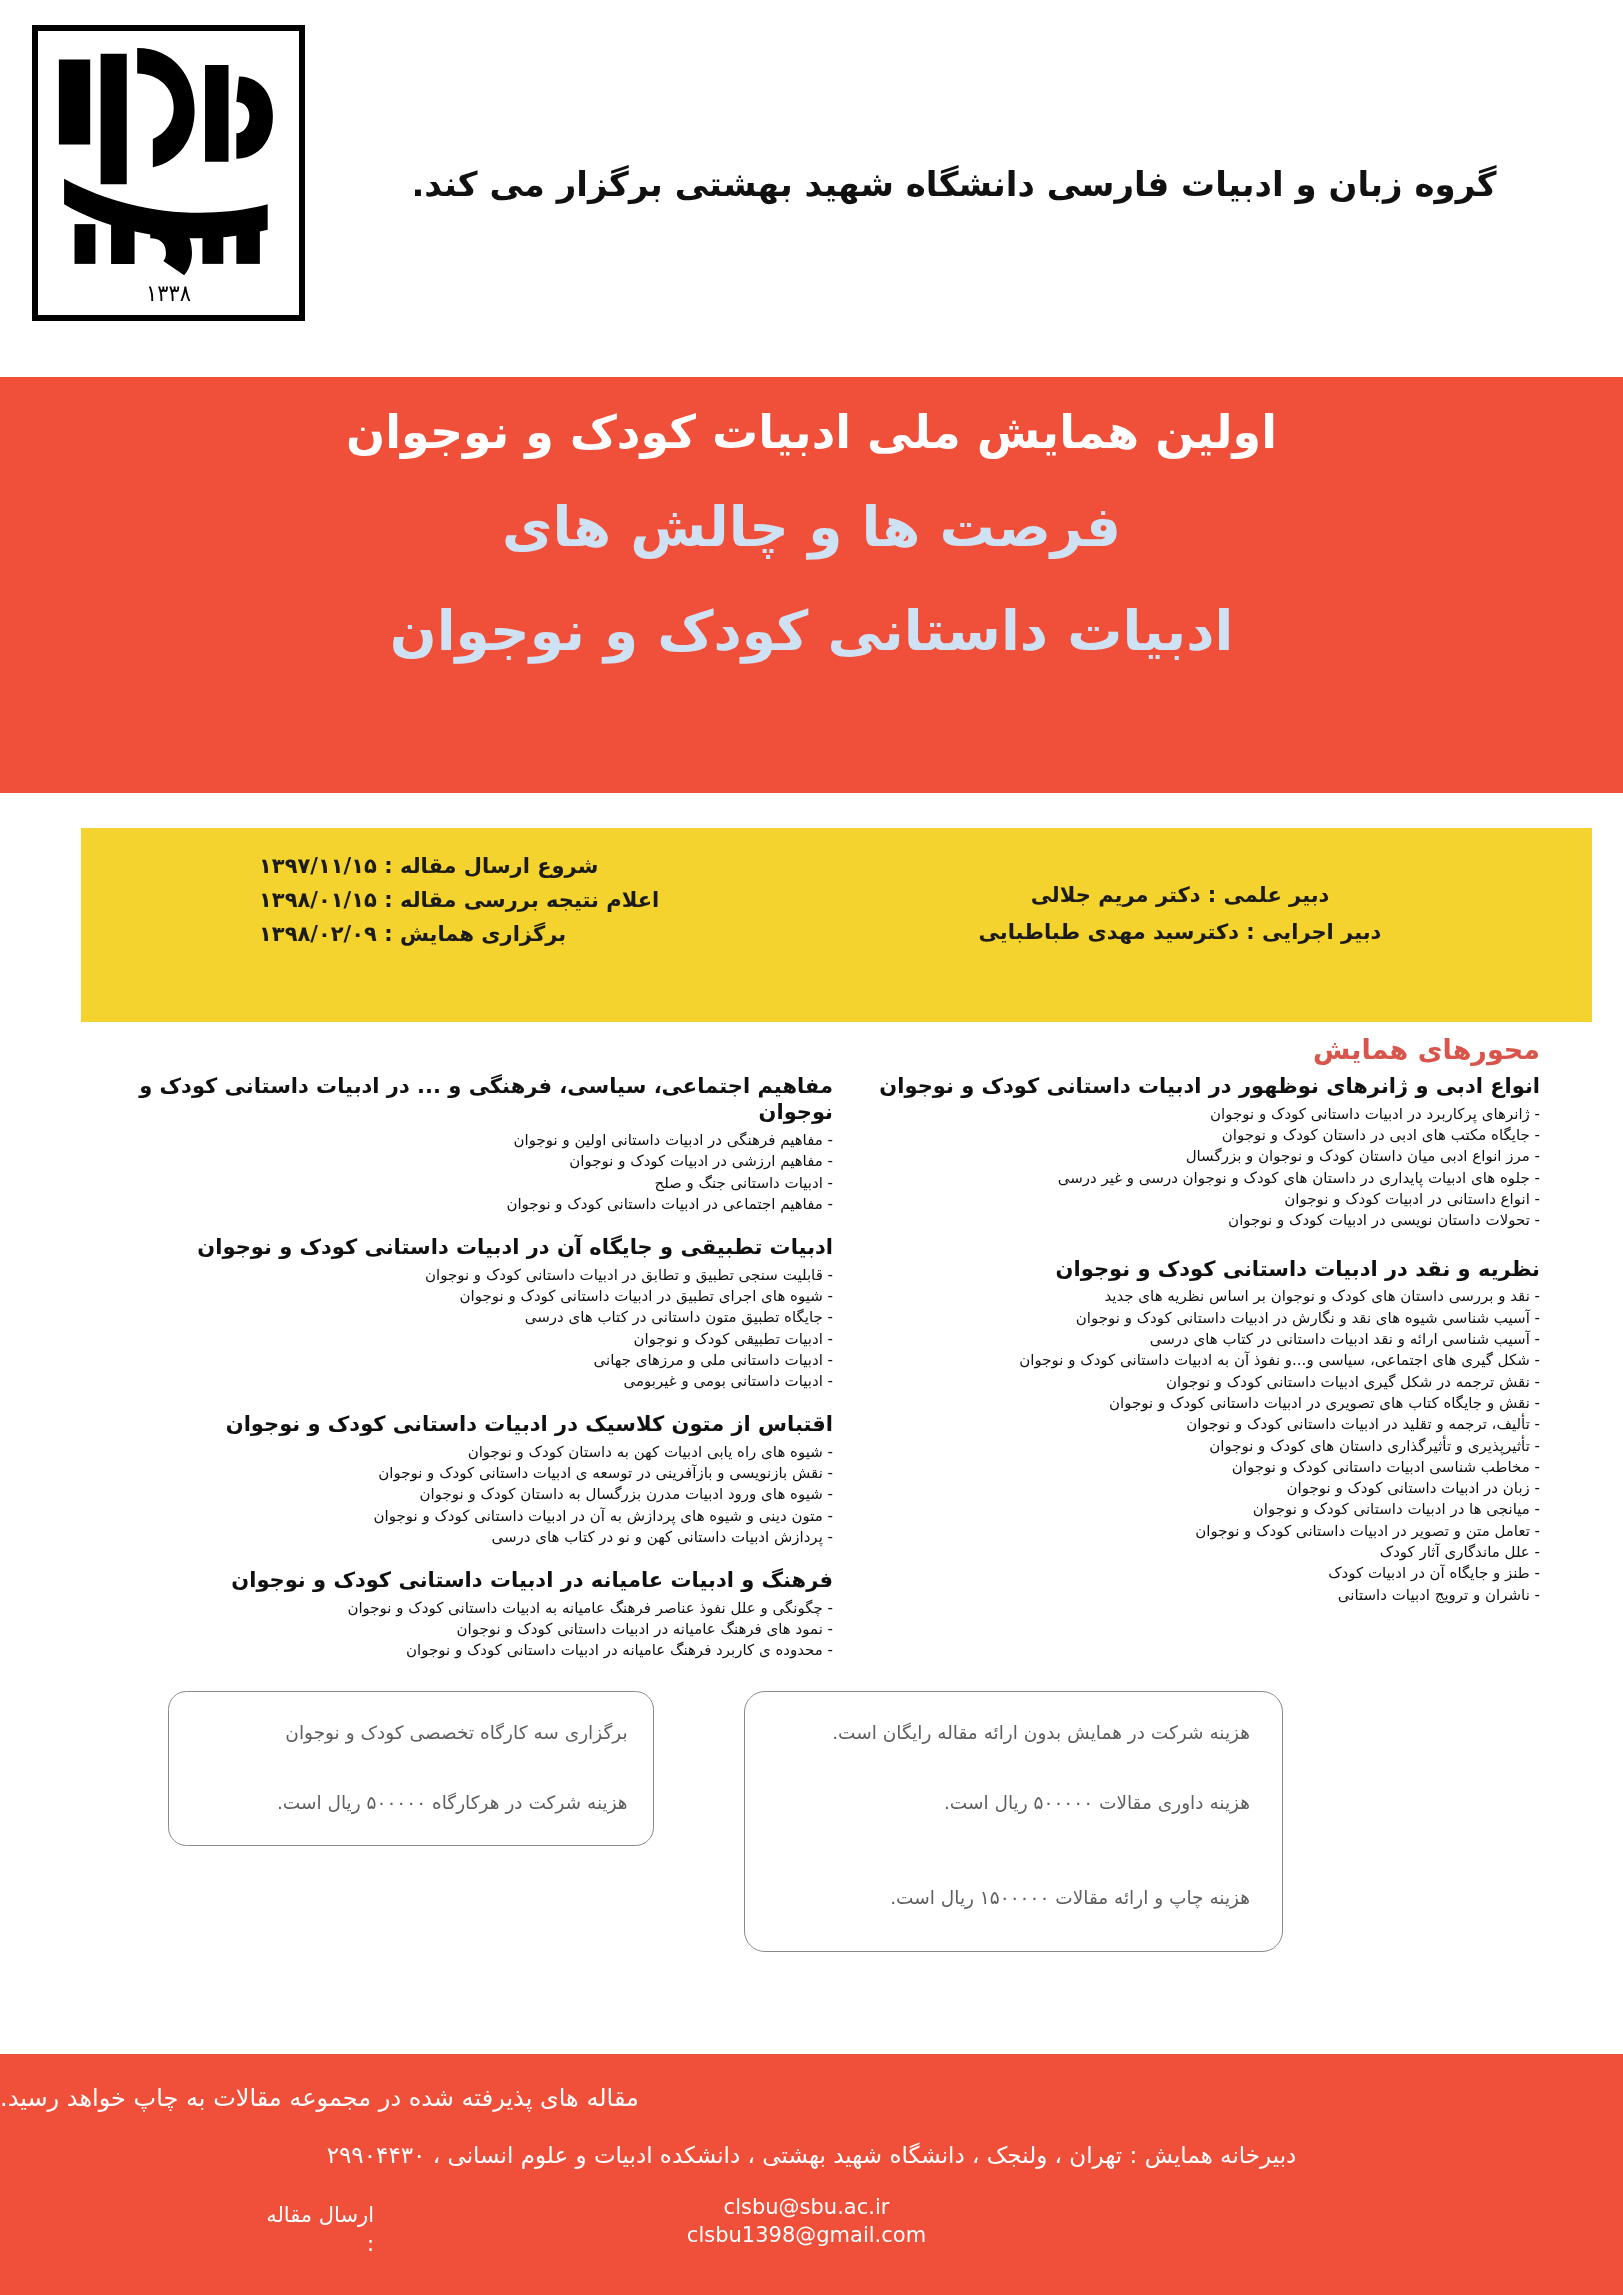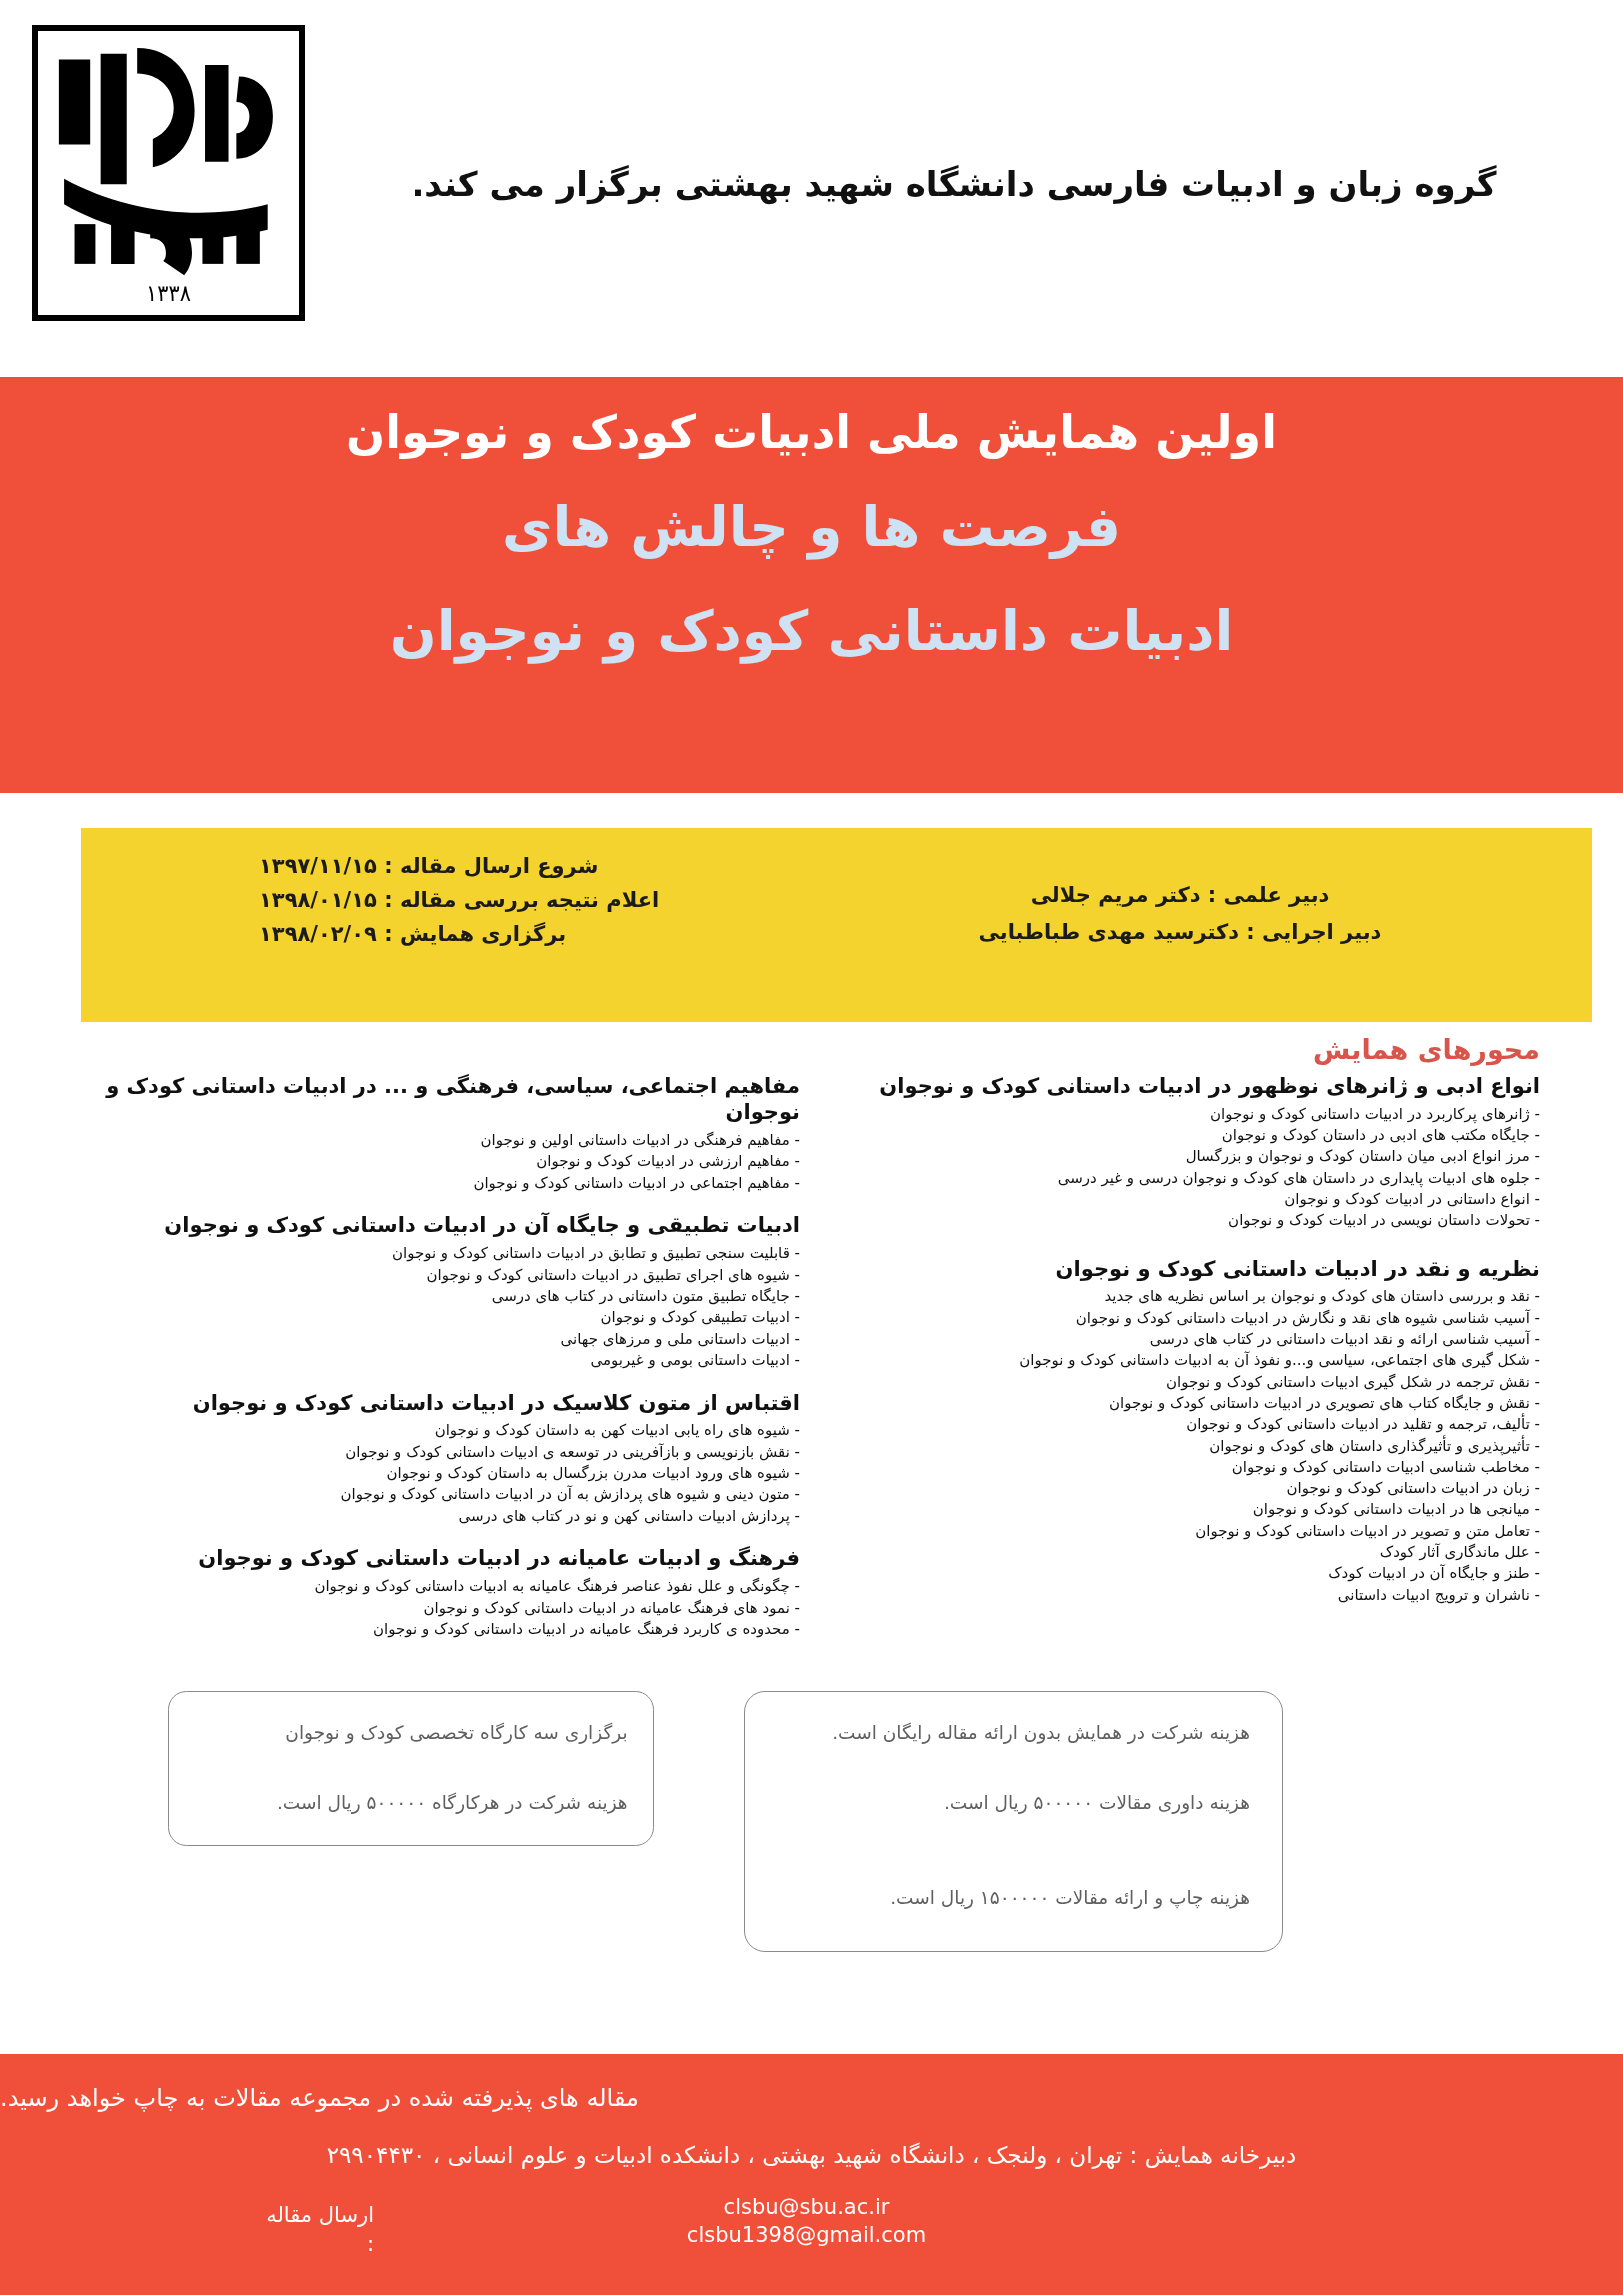--- a/index.html
+++ b/index.html
@@ -69,21 +69,21 @@
   
   .axes-title{
     position:absolute;top:1034px;right:83px;width:648px;
     text-align:right;direction:rtl;
     font-size:27px;font-weight:bold;color:#d9544a;
   }
   .col{
     position:absolute;direction:rtl;text-align:right;
   }
   .col-right{top:1073px;right:83px;width:703px;}
-  .col-left{top:1073px;right:823px;width:722px;}
+  .col-left{top:1073px;right:790px;width:722px;}
   .grp{margin-bottom:12px;}
   .grp h3{
     margin:0 0 4.6px 0;
     font-size:21px;font-weight:bold;color:#111;
     text-align:right;line-height:1.25;
   }
   .grp ul{margin:0;padding:0;list-style:none;}
   .grp li{
     font-size:15px;line-height:1.42;color:#111;
     text-align:right;padding-right:0;white-space:nowrap;
@@ -215,20 +215,21 @@
       </ul>
     </div>
   </div>
 
   <div class="col col-left">
     <div class="grp">
       <h3>مفاهیم اجتماعی، سیاسی، فرهنگی و ... در ادبیات داستانی کودک و نوجوان</h3>
       <ul>
         <li>- مفاهیم فرهنگی در ادبیات داستانی اولین و نوجوان</li>
         <li>- مفاهیم ارزشی در ادبیات کودک و نوجوان</li>
+        <li>- ادبیات داستانی جنگ و صلح</li>
         <li>- مفاهیم اجتماعی در ادبیات داستانی کودک و نوجوان</li>
       </ul>
     </div>
     <div class="grp" style="margin-top:18.5px;">
       <h3>ادبیات تطبیقی و جایگاه آن در ادبیات داستانی کودک و نوجوان</h3>
       <ul>
         <li>- قابلیت سنجی تطبیق و تطابق در ادبیات داستانی کودک و نوجوان</li>
         <li>- شیوه های اجرای تطبیق در ادبیات داستانی کودک و نوجوان</li>
         <li>- جایگاه تطبیق متون داستانی در کتاب های درسی</li>
         <li>- ادبیات تطبیقی کودک و نوجوان</li>

